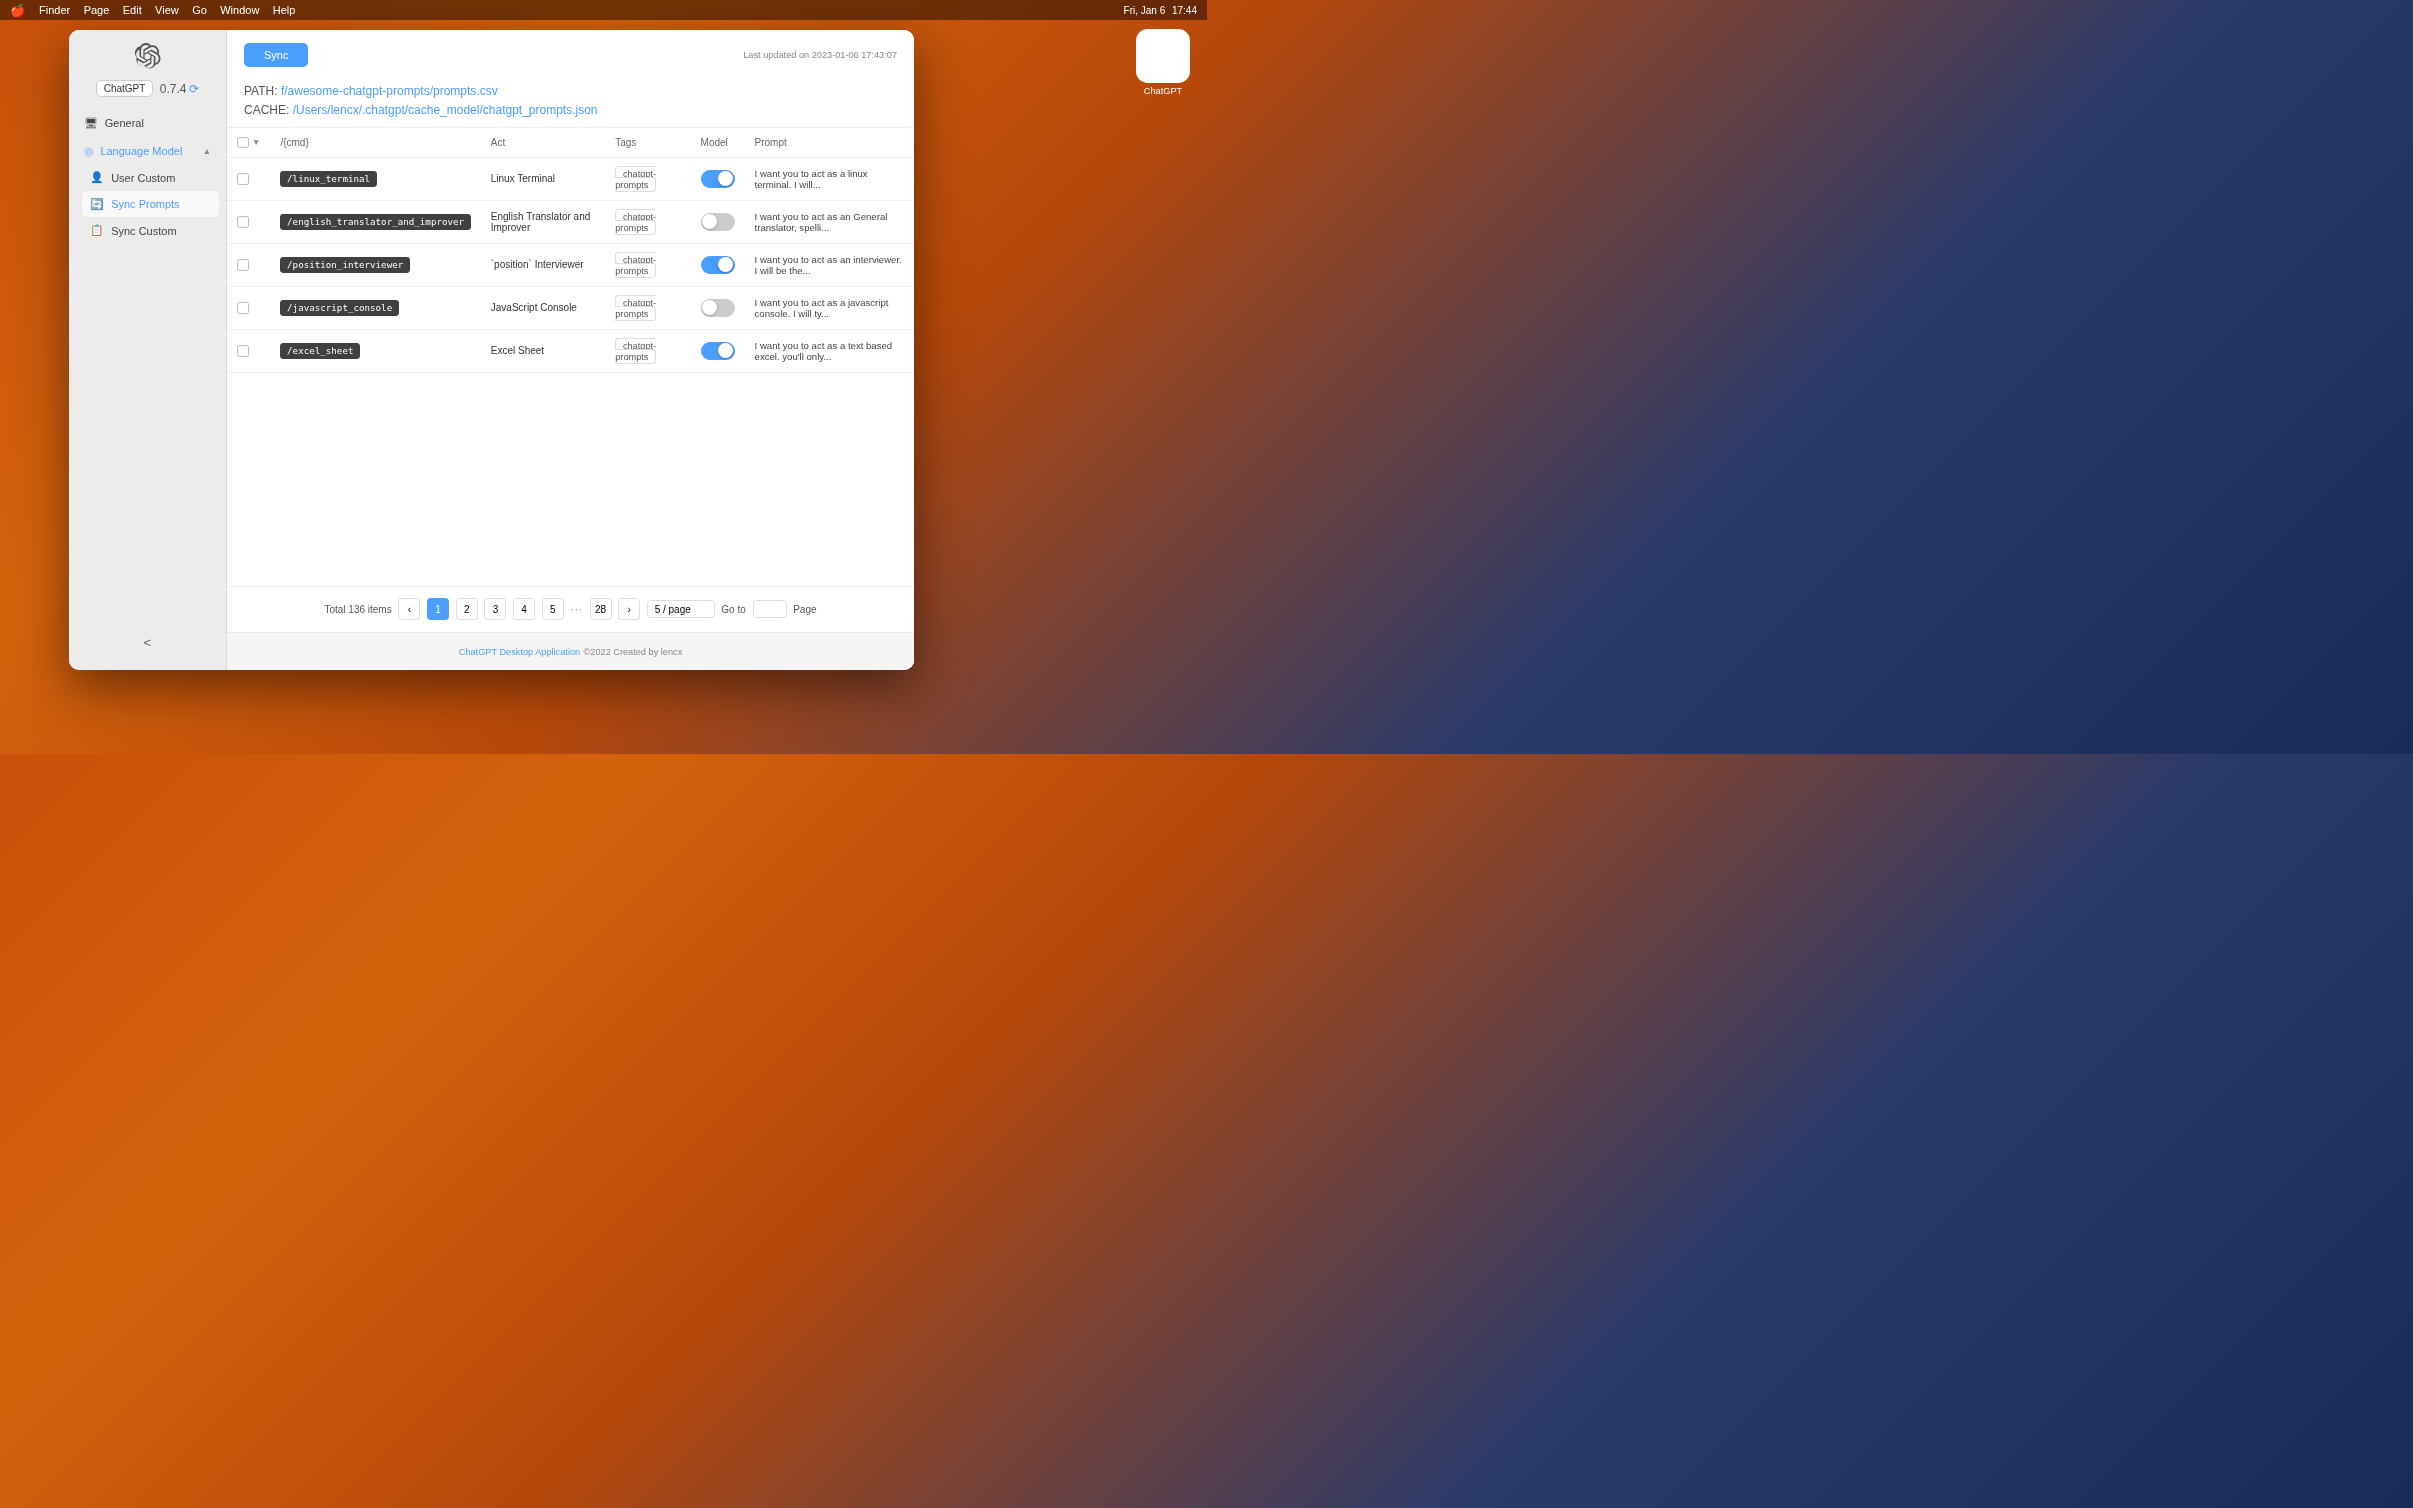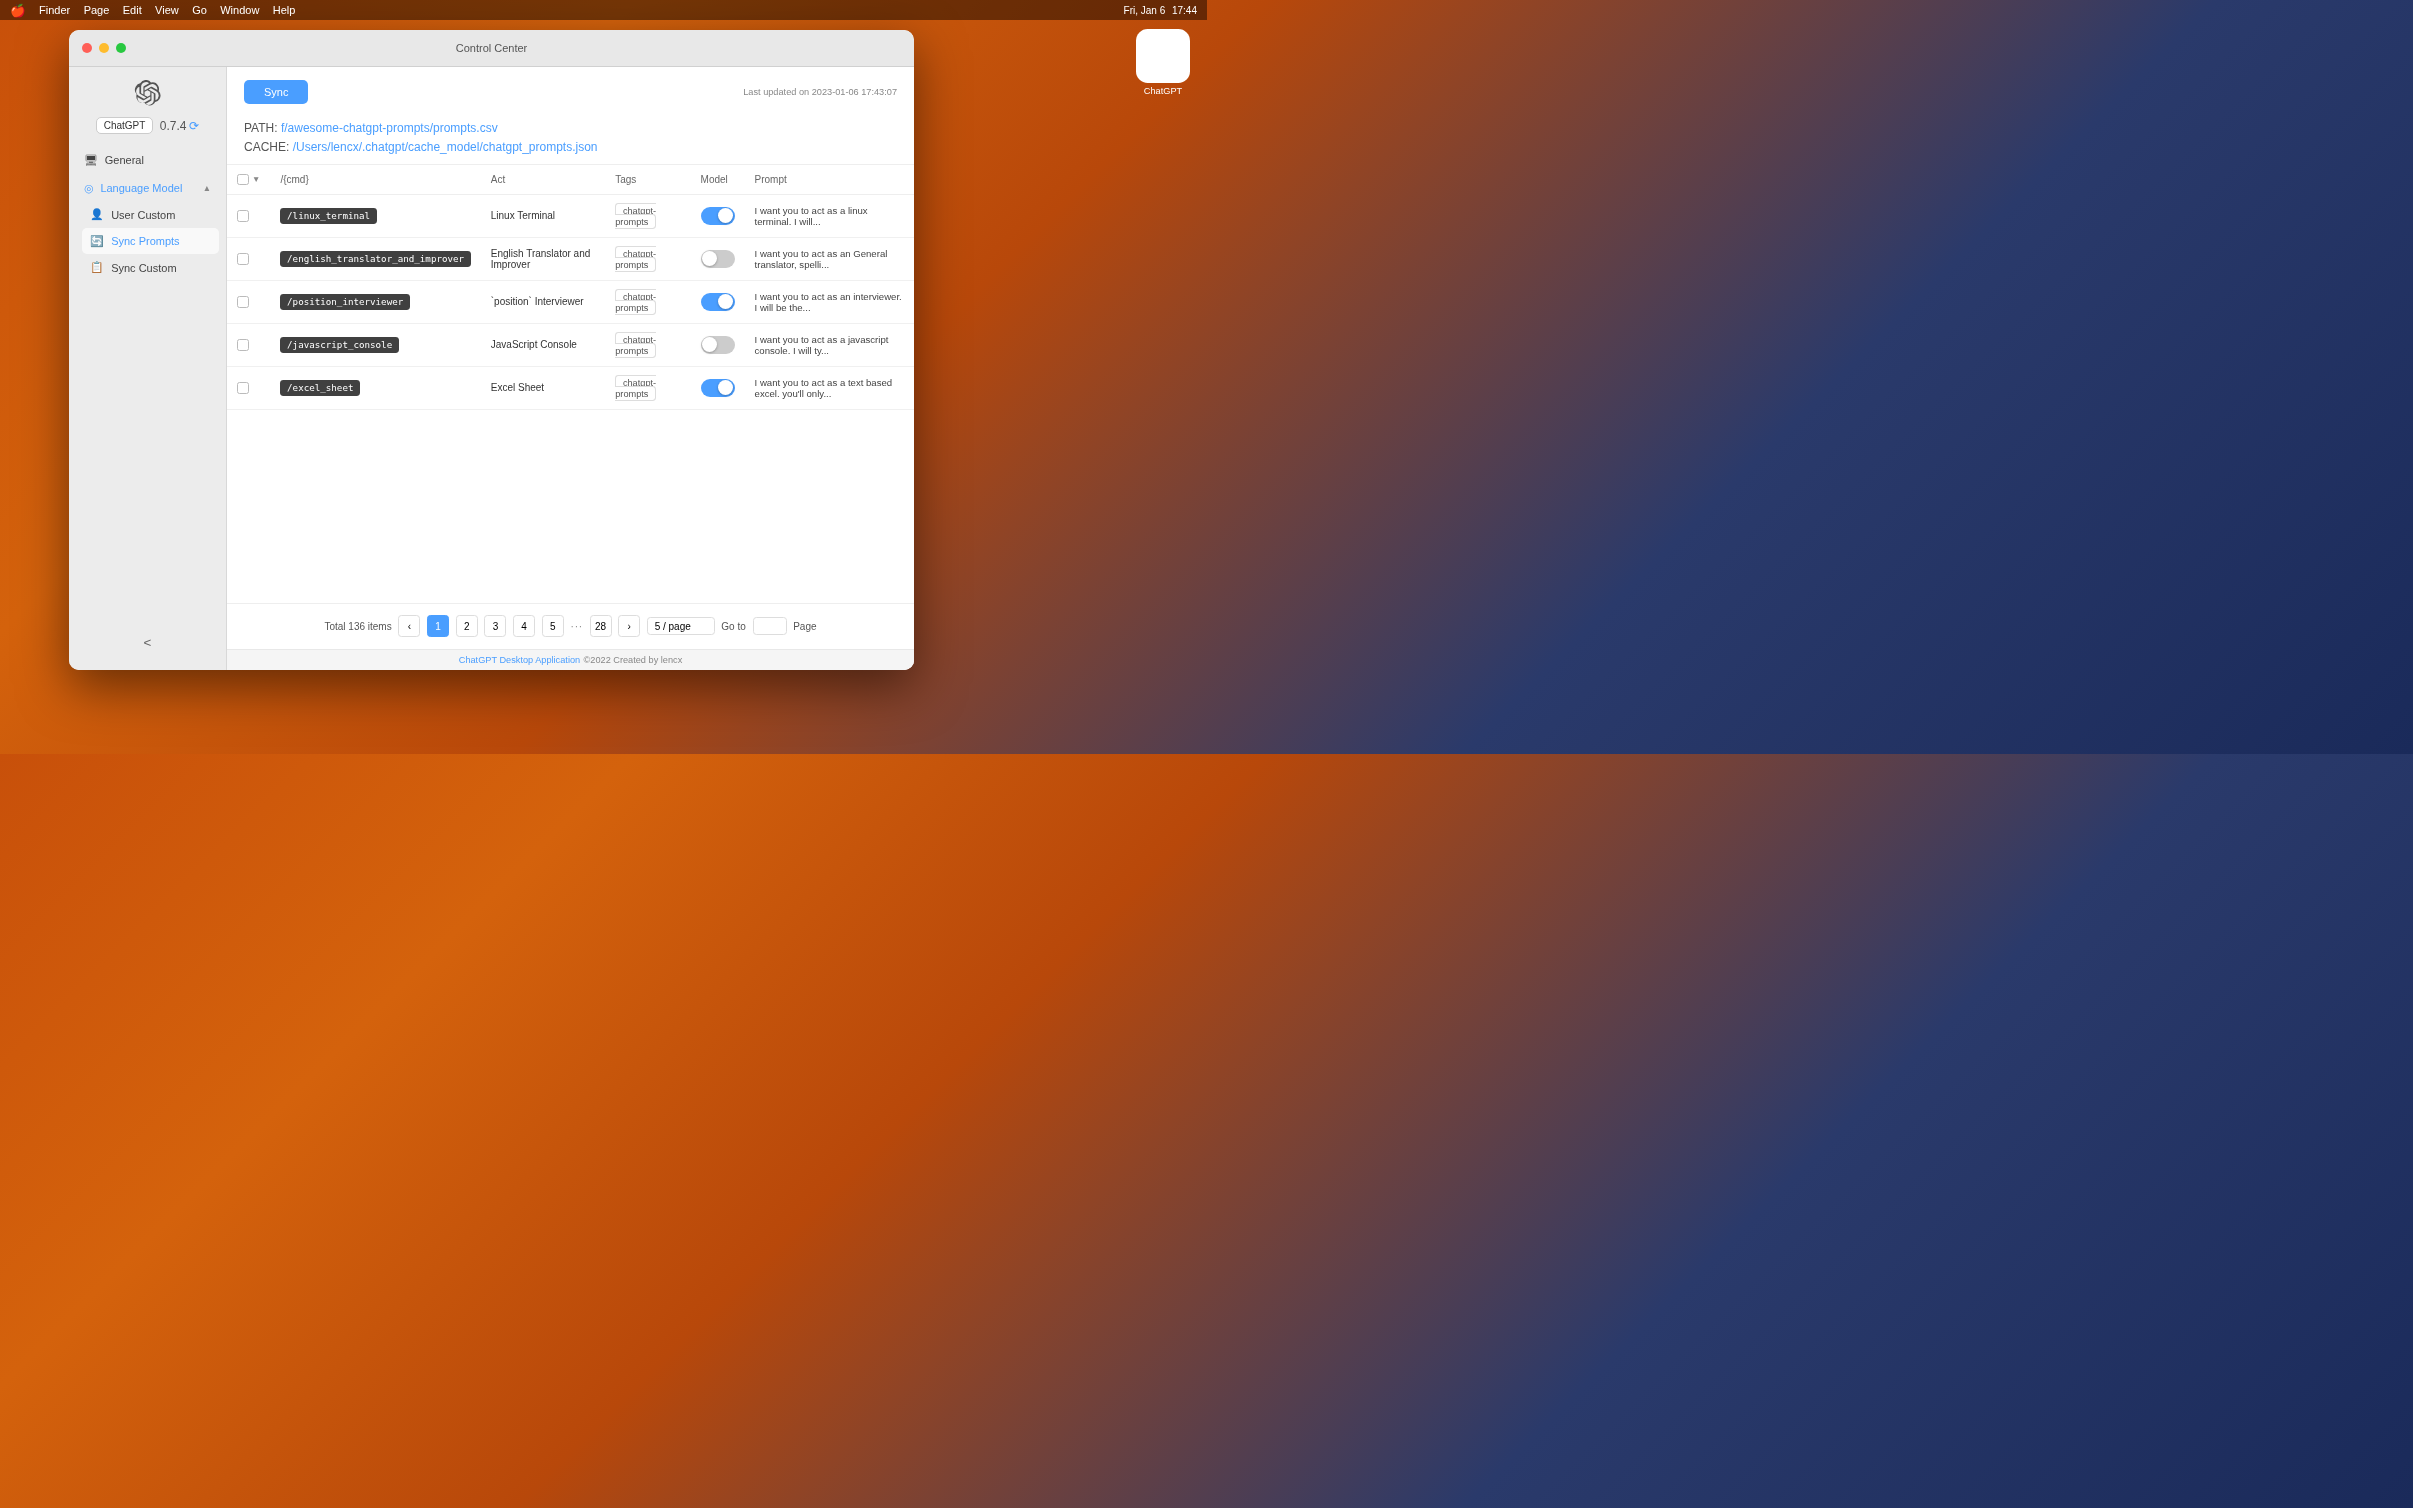--- a/index.html
+++ b/index.html
@@ -381,21 +381,21 @@
       width: 34px;
       border: 0.8px solid #ddd;
       border-radius: 3.4px;
       padding: 2.5px 5px;
       font-size: 10px;
       text-align: center;
     }
 
     
     .window-footer {
-      height: 21px;
+      height: 38px;
       background: #f5f5f5;
       border-top: 0.8px solid #e8e8e8;
       display: flex;
       align-items: center;
       justify-content: center;
       font-size: 9.2px;
       color: #888;
     }
     .window-footer a { color: #4a9eff; text-decoration: none; }
   </style>
@@ -423,28 +423,20 @@
   <div class="chatgpt-dock-icon">
     <svg width="34" height="34" viewBox="0 0 41 41" fill="none" xmlns="http://www.w3.org/2000/svg">
       <path d="M37.532 16.87a9.963 9.963 0 0 0-.856-8.184 10.078 10.078 0 0 0-10.855-4.835 9.964 9.964 0 0 0-6.205-3.74 10.079 10.079 0 0 0-10.187 4.923 9.962 9.962 0 0 0-6.614 4.814 10.08 10.08 0 0 0 1.24 11.817 9.965 9.965 0 0 0 .856 8.185 10.079 10.079 0 0 0 10.855 4.835 9.965 9.965 0 0 0 6.205 3.74 10.079 10.079 0 0 0 10.189-4.924 9.967 9.967 0 0 0 6.614-4.814 10.079 10.079 0 0 0-1.243-11.817zM22.498 37.886a7.474 7.474 0 0 1-4.799-1.735c.061-.033.168-.091.237-.134l7.964-4.6a1.294 1.294 0 0 0 .655-1.134V19.054l3.366 1.944a.12.12 0 0 1 .066.092v9.299a7.505 7.505 0 0 1-7.49 7.496zM6.392 31.006a7.471 7.471 0 0 1-.894-5.023c.06.036.162.099.237.141l7.964 4.6a1.297 1.297 0 0 0 1.308 0l9.724-5.614v3.888a.12.12 0 0 1-.048.103l-8.051 4.649a7.504 7.504 0 0 1-10.24-2.744zM4.297 13.62A7.469 7.469 0 0 1 8.2 10.333c0 .068-.004.19-.004.274v9.201a1.294 1.294 0 0 0 .654 1.132l9.723 5.614-3.366 1.944a.12.12 0 0 1-.114.012L7.044 23.86a7.504 7.504 0 0 1-2.747-10.24zm27.658 6.437l-9.724-5.615 3.367-1.943a.121.121 0 0 1 .114-.012l8.048 4.648a7.498 7.498 0 0 1-1.158 13.528v-9.476a1.293 1.293 0 0 0-.647-1.13zm3.35-5.043c-.059-.037-.162-.099-.236-.141l-7.965-4.6a1.298 1.298 0 0 0-1.308 0l-9.723 5.614v-3.888a.12.12 0 0 1 .048-.103l8.05-4.645a7.497 7.497 0 0 1 11.135 7.763zm-21.063 6.929l-3.367-1.944a.12.12 0 0 1-.065-.092v-9.299a7.497 7.497 0 0 1 12.293-5.756 6.94 6.94 0 0 0-.236.134l-7.965 4.6a1.294 1.294 0 0 0-.654 1.132l-.006 11.225zm1.829-3.943l4.33-2.501 4.332 2.5v4.999l-4.331 2.5-4.331-2.5V18z" fill="currentColor"></path>
     </svg>
   </div>
   <span>ChatGPT</span>
 </div>
 
 <div class="window">
 
-  <div class="titlebar">
-    <div class="traffic-lights">
-      <div class="traffic-light tl-close"></div>
-      <div class="traffic-light tl-min"></div>
-      <div class="traffic-light tl-max"></div>
-    </div>
-    <span class="titlebar-title">Control Center</span>
-  </div>
 
   <div class="window-body">
 
     <div class="sidebar">
       <div class="sidebar-logo">
         <svg width="27" height="27" viewBox="0 0 41 41" fill="none">
           <path d="M37.532 16.87a9.963 9.963 0 0 0-.856-8.184 10.078 10.078 0 0 0-10.855-4.835 9.964 9.964 0 0 0-6.205-3.74 10.079 10.079 0 0 0-10.187 4.923 9.962 9.962 0 0 0-6.614 4.814 10.08 10.08 0 0 0 1.24 11.817 9.965 9.965 0 0 0 .856 8.185 10.079 10.079 0 0 0 10.855 4.835 9.965 9.965 0 0 0 6.205 3.74 10.079 10.079 0 0 0 10.189-4.924 9.967 9.967 0 0 0 6.614-4.814 10.079 10.079 0 0 0-1.243-11.817zM22.498 37.886a7.474 7.474 0 0 1-4.799-1.735c.061-.033.168-.091.237-.134l7.964-4.6a1.294 1.294 0 0 0 .655-1.134V19.054l3.366 1.944a.12.12 0 0 1 .066.092v9.299a7.505 7.505 0 0 1-7.49 7.496zM6.392 31.006a7.471 7.471 0 0 1-.894-5.023c.06.036.162.099.237.141l7.964 4.6a1.297 1.297 0 0 0 1.308 0l9.724-5.614v3.888a.12.12 0 0 1-.048.103l-8.051 4.649a7.504 7.504 0 0 1-10.24-2.744zM4.297 13.62A7.469 7.469 0 0 1 8.2 10.333c0 .068-.004.19-.004.274v9.201a1.294 1.294 0 0 0 .654 1.132l9.723 5.614-3.366 1.944a.12.12 0 0 1-.114.012L7.044 23.86a7.504 7.504 0 0 1-2.747-10.24zm27.658 6.437l-9.724-5.615 3.367-1.943a.121.121 0 0 1 .114-.012l8.048 4.648a7.498 7.498 0 0 1-1.158 13.528v-9.476a1.293 1.293 0 0 0-.647-1.13zm3.35-5.043c-.059-.037-.162-.099-.236-.141l-7.965-4.6a1.298 1.298 0 0 0-1.308 0l-9.723 5.614v-3.888a.12.12 0 0 1 .048-.103l8.05-4.645a7.497 7.497 0 0 1 11.135 7.763zm-21.063 6.929l-3.367-1.944a.12.12 0 0 1-.065-.092v-9.299a7.497 7.497 0 0 1 12.293-5.756 6.94 6.94 0 0 0-.236.134l-7.965 4.6a1.294 1.294 0 0 0-.654 1.132l-.006 11.225zm1.829-3.943l4.33-2.501 4.332 2.5v4.999l-4.331 2.5-4.331-2.5V18z" fill="#555"></path>
         </svg>
       </div>
       <div class="sidebar-version">

